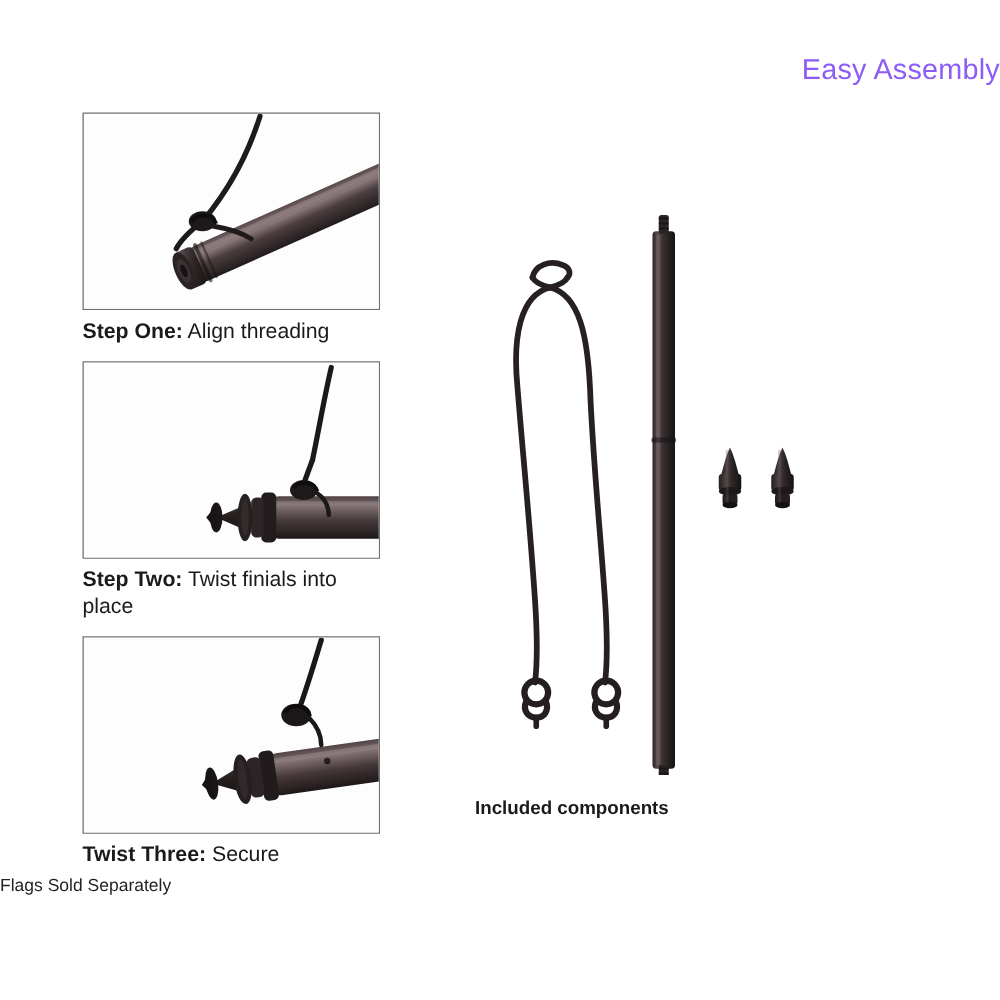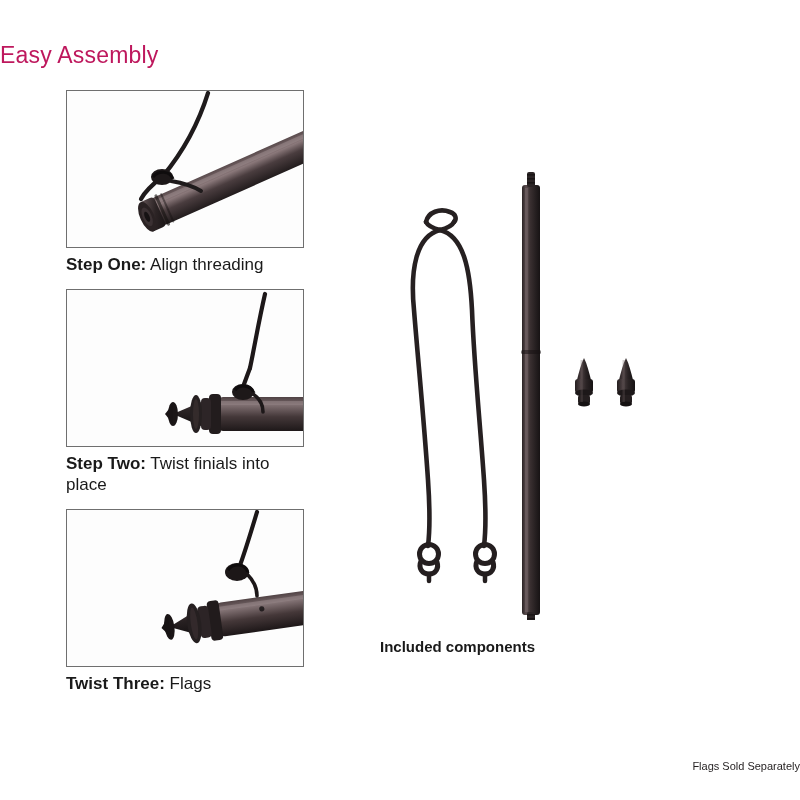--- a/index.html
+++ b/index.html
@@ -20,39 +20,39 @@
     inset: 0;
     background: #ffffff;
   }
 
   
   .title {
     position: absolute;
     top: 42px;
     left: 0;
     width: 800px;
-    text-align: left;
+    text-align: right;
     font-size: 23px;
     font-weight: 400;
     letter-spacing: 0.2px;
-    color: #be185d;
+    color: #8b5cf6;
   }
   .title-inner {
     display: inline-block;
     transform: translateX(-0px);
   }
 
   
   .footer {
     position: absolute;
-    top: 760px;
+    top: 700px;
     left: 0;
     width: 800px;
-    text-align: right;
-    font-size: 11px;
+    text-align: left;
+    font-size: 14px;
     color: #231f20;
   }
 
   
   .steps {
     position: absolute;
     left: 66px;
     top: 90px;
     width: 240px;
   }
@@ -227,21 +227,21 @@
             <circle cx="196" cy="108" r="2.6" fill="#0e0b0c" opacity="0.75"></circle>
           </g>
 
           <path d="M190 2 C184 22 178 42 172 58" stroke="#1c1718" stroke-width="4.2" fill="none" stroke-linecap="round"></path>
           <ellipse cx="170" cy="62" rx="12" ry="9" fill="#1c1718"></ellipse>
           <path d="M161 60 C167 52 179 54 181 63" stroke="#0e0b0c" stroke-width="3" fill="none"></path>
           <path d="M180 64 C186 70 190 78 190 86" stroke="#1c1718" stroke-width="3.6" fill="none" stroke-linecap="round"></path>
         </svg>
       </div>
       <div class="step-caption">
-        <b>Twist Three:</b><span> Flags</span>
+        <b>Twist Three:</b><span> Secure</span>
       </div>
     </div>
 
   </div>
 
   <div class="components">
     <svg width="330" height="470" viewBox="0 0 330 470" class="nolink">
       <defs>
         <linearGradient id="poleGrad" x1="0" y1="0" x2="1" y2="0">
           <stop offset="0%" stop-color="#2a2324"></stop>

